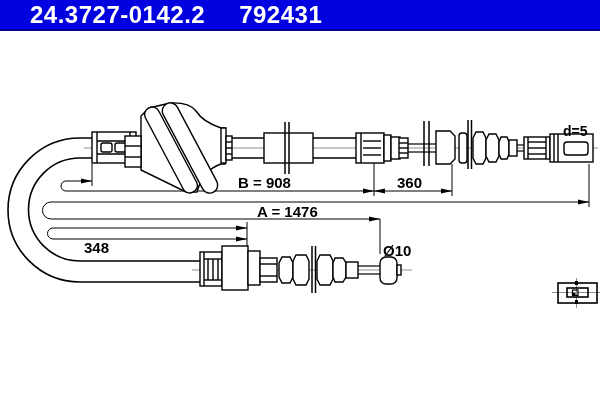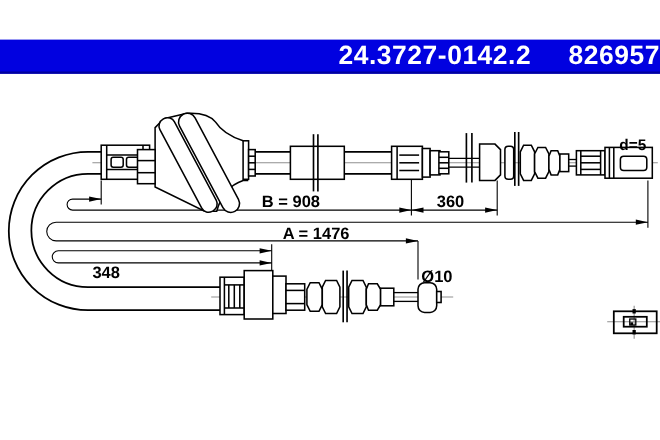--- a/index.html
+++ b/index.html
@@ -2,24 +2,23 @@
 <html><head>
 <meta charset="utf-8">
 <style>
   html,body{margin:0;padding:0;background:#fff;}
   .page{
     position:relative;width:600px;height:400px;background:#ffffff;overflow:hidden;
     font-family:"Liberation Sans", sans-serif;
   }
   .header-bar{
     position:absolute;left:0;top:0;width:600px;height:29px;
-    display:flex;align-items:center;justify-content:flex-end;
+    display:flex;align-items:center;justify-content:flex-start;
     border-bottom:2px solid #00009c;
     box-sizing:content-box;
-    margin-top:36px;
   }
   .header-bar .ptxt{
     color:#ffffff;font-weight:bold;font-size:24px;letter-spacing:0.5px;line-height:1;
   }
   .header-bar .gap{width:34px;}
   .header-inner{display:flex;align-items:center;padding-left:30px;}
   svg text{
     font-family:"Liberation Sans", sans-serif;
     font-weight:bold;
     fill:#000;
@@ -28,21 +27,21 @@
 </style>
 </head>
 <body>
 
 <div class="page">
 
   <div class="header-bar" style="background: rgb(1, 1, 224);">
     <div class="header-inner">
       <span class="ptxt" style="color: rgb(255, 255, 255);">24.3727-0142.2</span>
       <span class="gap"></span>
-      <span class="ptxt" style="color: rgb(255, 255, 255);">826957</span>
+      <span class="ptxt" style="color: rgb(255, 255, 255);">792431</span>
     </div>
   </div>
 
   <svg class="drawing" width="600" height="400" viewBox="0 0 600 400">
 
     <g stroke="#8f8f8f" stroke-width="1" fill="none">
       <line x1="84" y1="148" x2="598" y2="148"></line>
       <line x1="192" y1="270" x2="412" y2="270"></line>
     </g>
 

